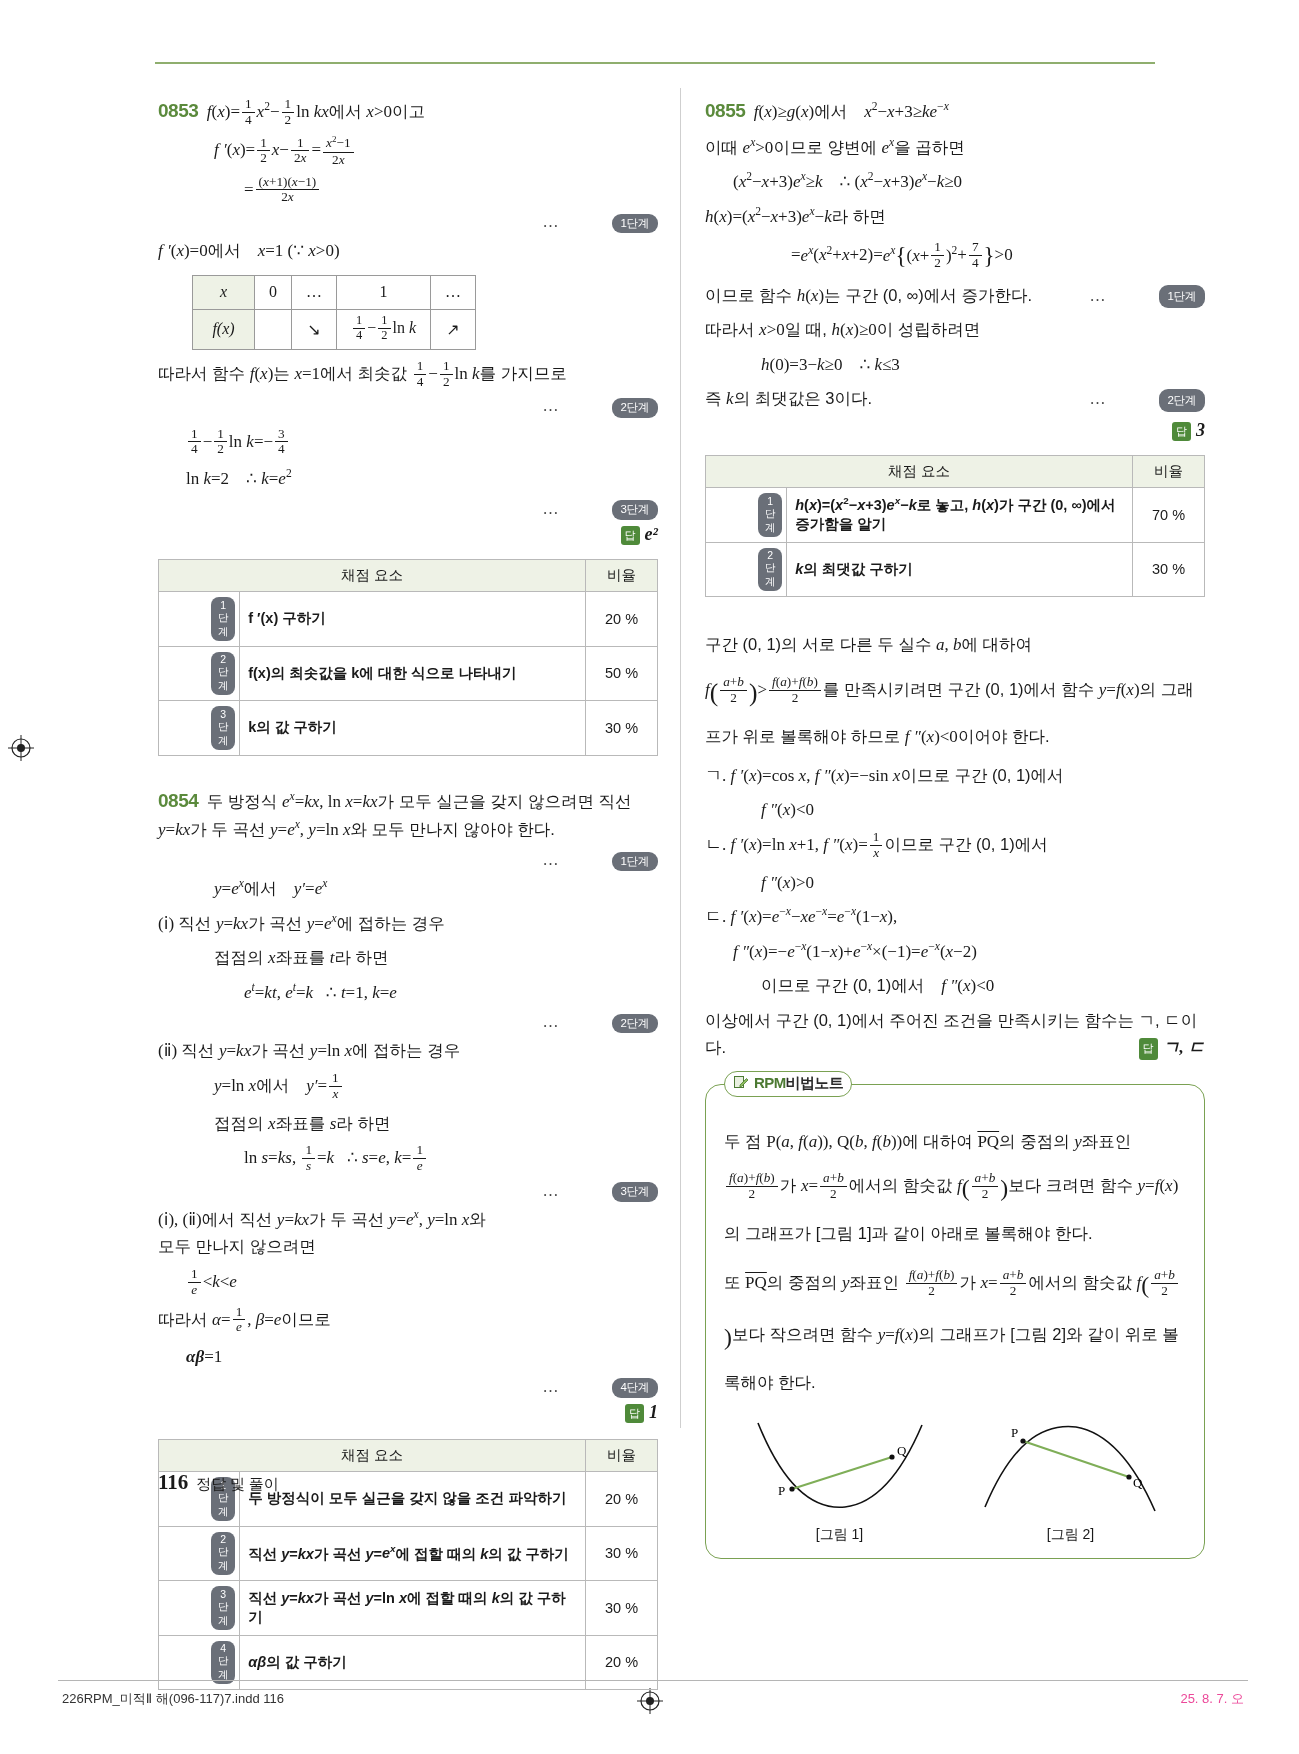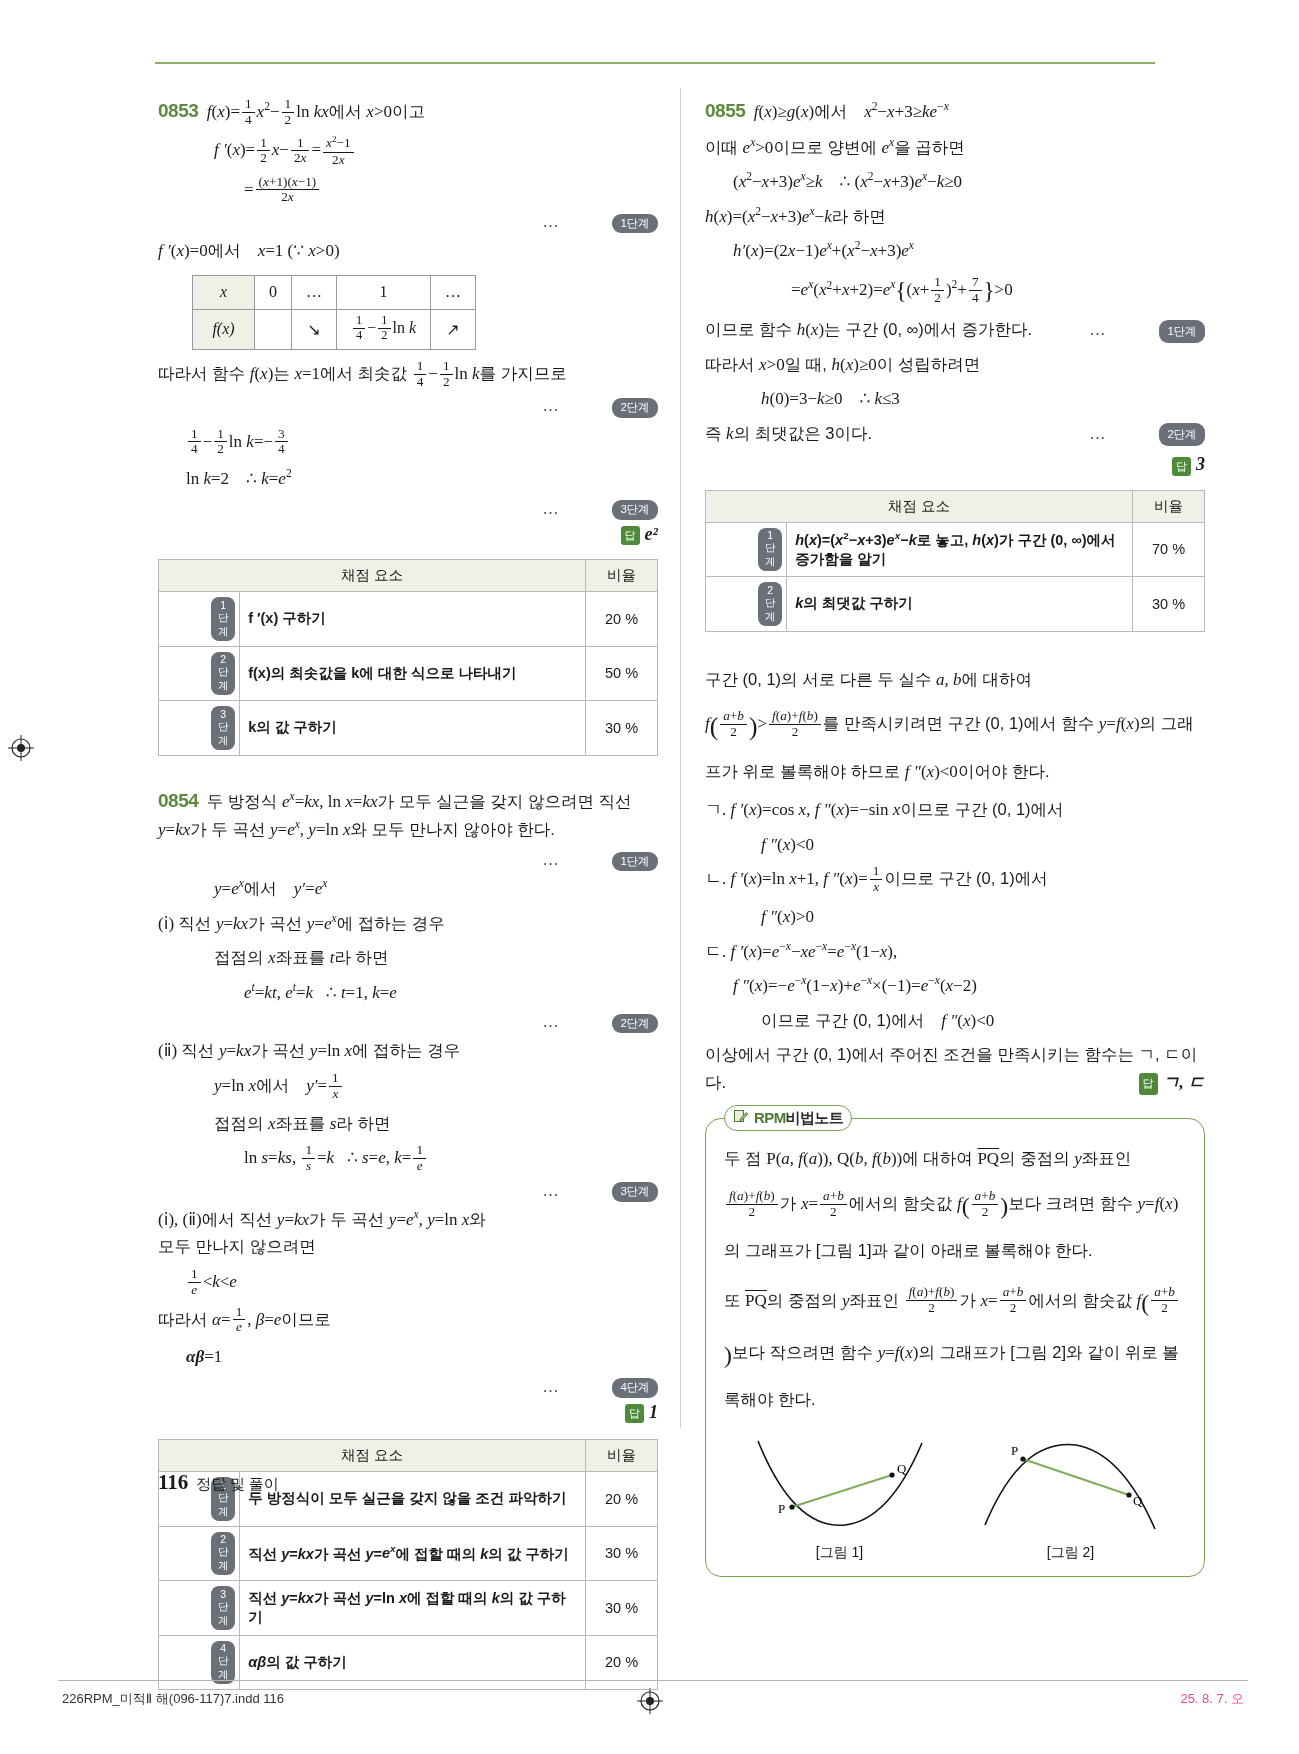--- a/index.html
+++ b/index.html
@@ -110,21 +110,21 @@
     font-family: "Liberation Sans", sans-serif; font-size: 11.5px;
     padding: 2px 7px; border-radius: 9px; vertical-align: 2px;
     letter-spacing: -0.4px;
   }
 
   
   .notebox {
     margin-top: 22px;
     border: 1.6px solid #7aa152;
     border-radius: 16px;
-    padding: 26px 18px 14px 18px;
+    padding: 43px 18px 14px 18px;
     position: relative;
     background: #fff;
   }
   .notetitle {
     position: absolute; top: -14px; left: 18px;
     background: #fff; padding: 0 8px;
     display: flex; align-items: center; gap: 5px;
     border: 1.4px solid #7aa152; border-radius: 13px;
     height: 26px;
   }
@@ -461,23 +461,20 @@
         &nbsp;<i>f</i>(<i>x</i>)≥<i>g</i>(<i>x</i>)<span class="ko">에서</span> &nbsp;&nbsp;&nbsp;<i>x</i><span class="sup">2</span>−<i>x</i>+3≥<i>ke</i><span class="sup">−<i>x</i></span>
       </div>
       <div class="blk">
         <span class="ko">이때 </span><i>e<span class="sup">x</span></i>&gt;0<span class="ko">이므로 양변에 </span><i>e<span class="sup">x</span></i><span class="ko">을 곱하면</span>
       </div>
       <div class="blk ind1">
         (<i>x</i><span class="sup">2</span>−<i>x</i>+3)<i>e<span class="sup">x</span></i>≥<i>k</i> &nbsp;&nbsp;&nbsp;∴ (<i>x</i><span class="sup">2</span>−<i>x</i>+3)<i>e<span class="sup">x</span></i>−<i>k</i>≥0
       </div>
       <div class="blk">
         <i>h</i>(<i>x</i>)=(<i>x</i><span class="sup">2</span>−<i>x</i>+3)<i>e<span class="sup">x</span></i>−<i>k</i><span class="ko">라 하면</span>
-      </div>
-      <div class="blk ind1">
-        <i>h′</i>(<i>x</i>)=(2<i>x</i>−1)<i>e<span class="sup">x</span></i>+(<i>x</i><span class="sup">2</span>−<i>x</i>+3)<i>e<span class="sup">x</span></i>
       </div>
       <div class="blk ind3">
         =<i>e<span class="sup">x</span></i>(<i>x</i><span class="sup">2</span>+<i>x</i>+2)=<i>e<span class="sup">x</span></i><span style="font-size:1.35em; vertical-align:-0.12em">{</span><span class="nowrap">(<i>x</i>+<span class="fr">
               <span class="num">1</span>
               <span class="den">2</span>
             </span>)<span class="sup">2</span></span>+<span class="fr">
             <span class="num">7</span>
             <span class="den">4</span>
           </span><span style="font-size:1.35em; vertical-align:-0.12em">}</span>&gt;0
       </div>

